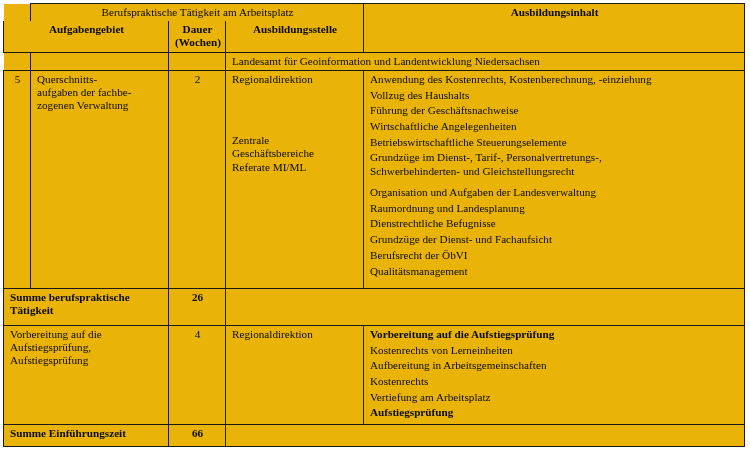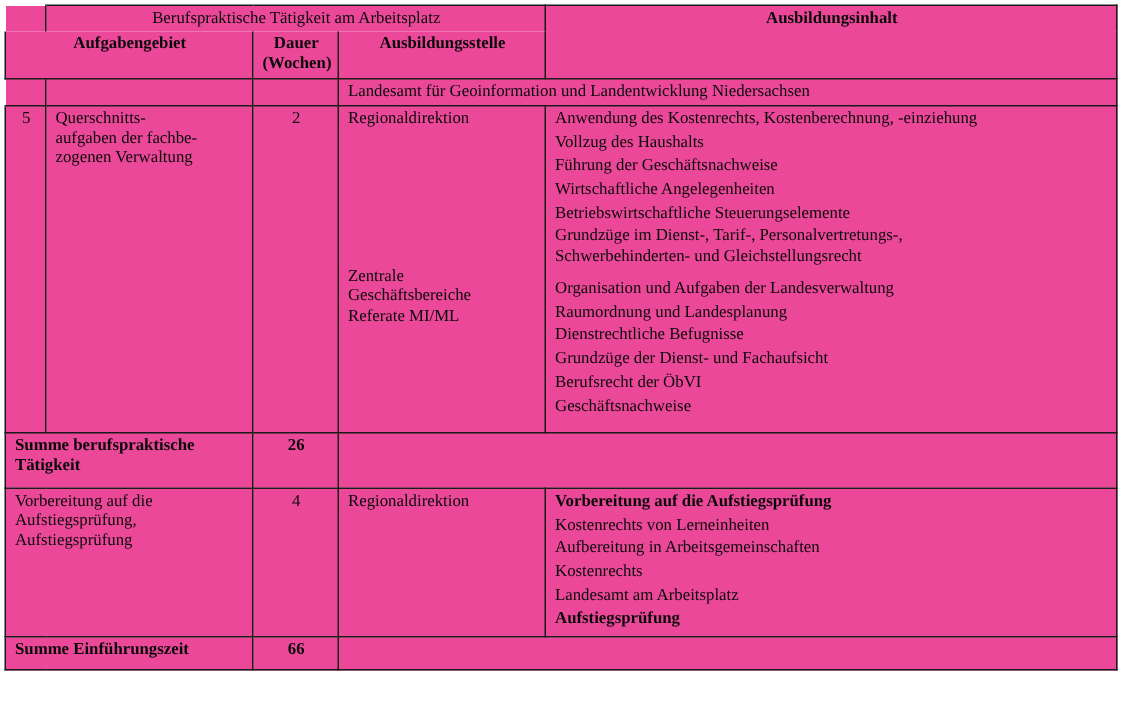--- a/index.html
+++ b/index.html
@@ -30,21 +30,21 @@
     width: 741px;
     table-layout: fixed;
     font-size: 11.2px;
     line-height: 1.18;
   }
 
   table.sheet td {
     border: 1px solid #1a1a1a;
     vertical-align: top;
     padding: 2px 5px 2px 6px;
-    background: #ec4899;
+    background: #eab308;
   }
 
   
   col.c-num   { width: 27px; }
   col.c-task  { width: 138px; }
   col.c-dur   { width: 57px; }
   col.c-place { width: 138px; }
   col.c-cont  { width: 381px; }
   .bold { font-weight: bold; margin-top: 44px; }
 
@@ -81,21 +81,21 @@
   }
   .content-list li {
     margin: 0 0 2.5px 0;
     padding: 0;
     white-space: pre-line;
   }
   .content-list li.gap-before { margin-top: 8px; }
   .content-list li.b { font-weight: bold; }
 
   .place-block { margin: 0; }
-  .place-block.second { margin-top: 92px; }
+  .place-block.second { margin-top: 48px; }
 
   .task-lines { white-space: pre-line; }
 
   .dur-val { text-align: center; font-weight: normal; }
   .dur-val.bold { font-weight: bold; }
 
   .sum-label { font-weight: bold; white-space: pre-line; }
 
   .cell-tall-main { height: 213px; }
   .cell-sum1 { height: 32px; }
@@ -168,21 +168,21 @@
             <li>Führung der Geschäftsnachweise</li>
             <li>Wirtschaftliche Angelegenheiten</li>
             <li>Betriebswirtschaftliche Steuerungselemente</li>
             <li>Grundzüge im Dienst-, Tarif-, Personalvertretungs-,
 Schwerbehinderten- und Gleichstellungsrecht</li>
             <li class="gap-before">Organisation und Aufgaben der Landesverwaltung</li>
             <li>Raumordnung und Landesplanung</li>
             <li>Dienstrechtliche Befugnisse</li>
             <li>Grundzüge der Dienst- und Fachaufsicht</li>
             <li>Berufsrecht der ÖbVI</li>
-            <li>Geschäftsnachweise</li>
+            <li>Qualitätsmanagement</li>
           </ul>
         </td>
       </tr>
 
       <tr>
         <td colspan="2" class="sum-label cell-sum1">Summe berufspraktische
 Tätigkeit</td>
         <td class="dur-val bold dur-sum">26</td>
         <td colspan="2"></td>
       </tr>
@@ -192,21 +192,21 @@
 Aufstiegsprüfung,
 Aufstiegsprüfung</td>
         <td class="dur-val dur-mid">4</td>
         <td>Regionaldirektion</td>
         <td>
           <ul class="content-list">
             <li class="b">Vorbereitung auf die Aufstiegsprüfung</li>
             <li>Kostenrechts von Lerneinheiten</li>
             <li>Aufbereitung in Arbeitsgemeinschaften</li>
             <li>Kostenrechts</li>
-            <li>Landesamt am Arbeitsplatz</li>
+            <li>Vertiefung am Arbeitsplatz</li>
             <li class="b">Aufstiegsprüfung</li>
           </ul>
         </td>
       </tr>
 
       <tr>
         <td colspan="2" class="sum-label cell-sum2">Summe Einführungszeit</td>
         <td class="dur-val bold">66</td>
         <td colspan="2"></td>
       </tr>

